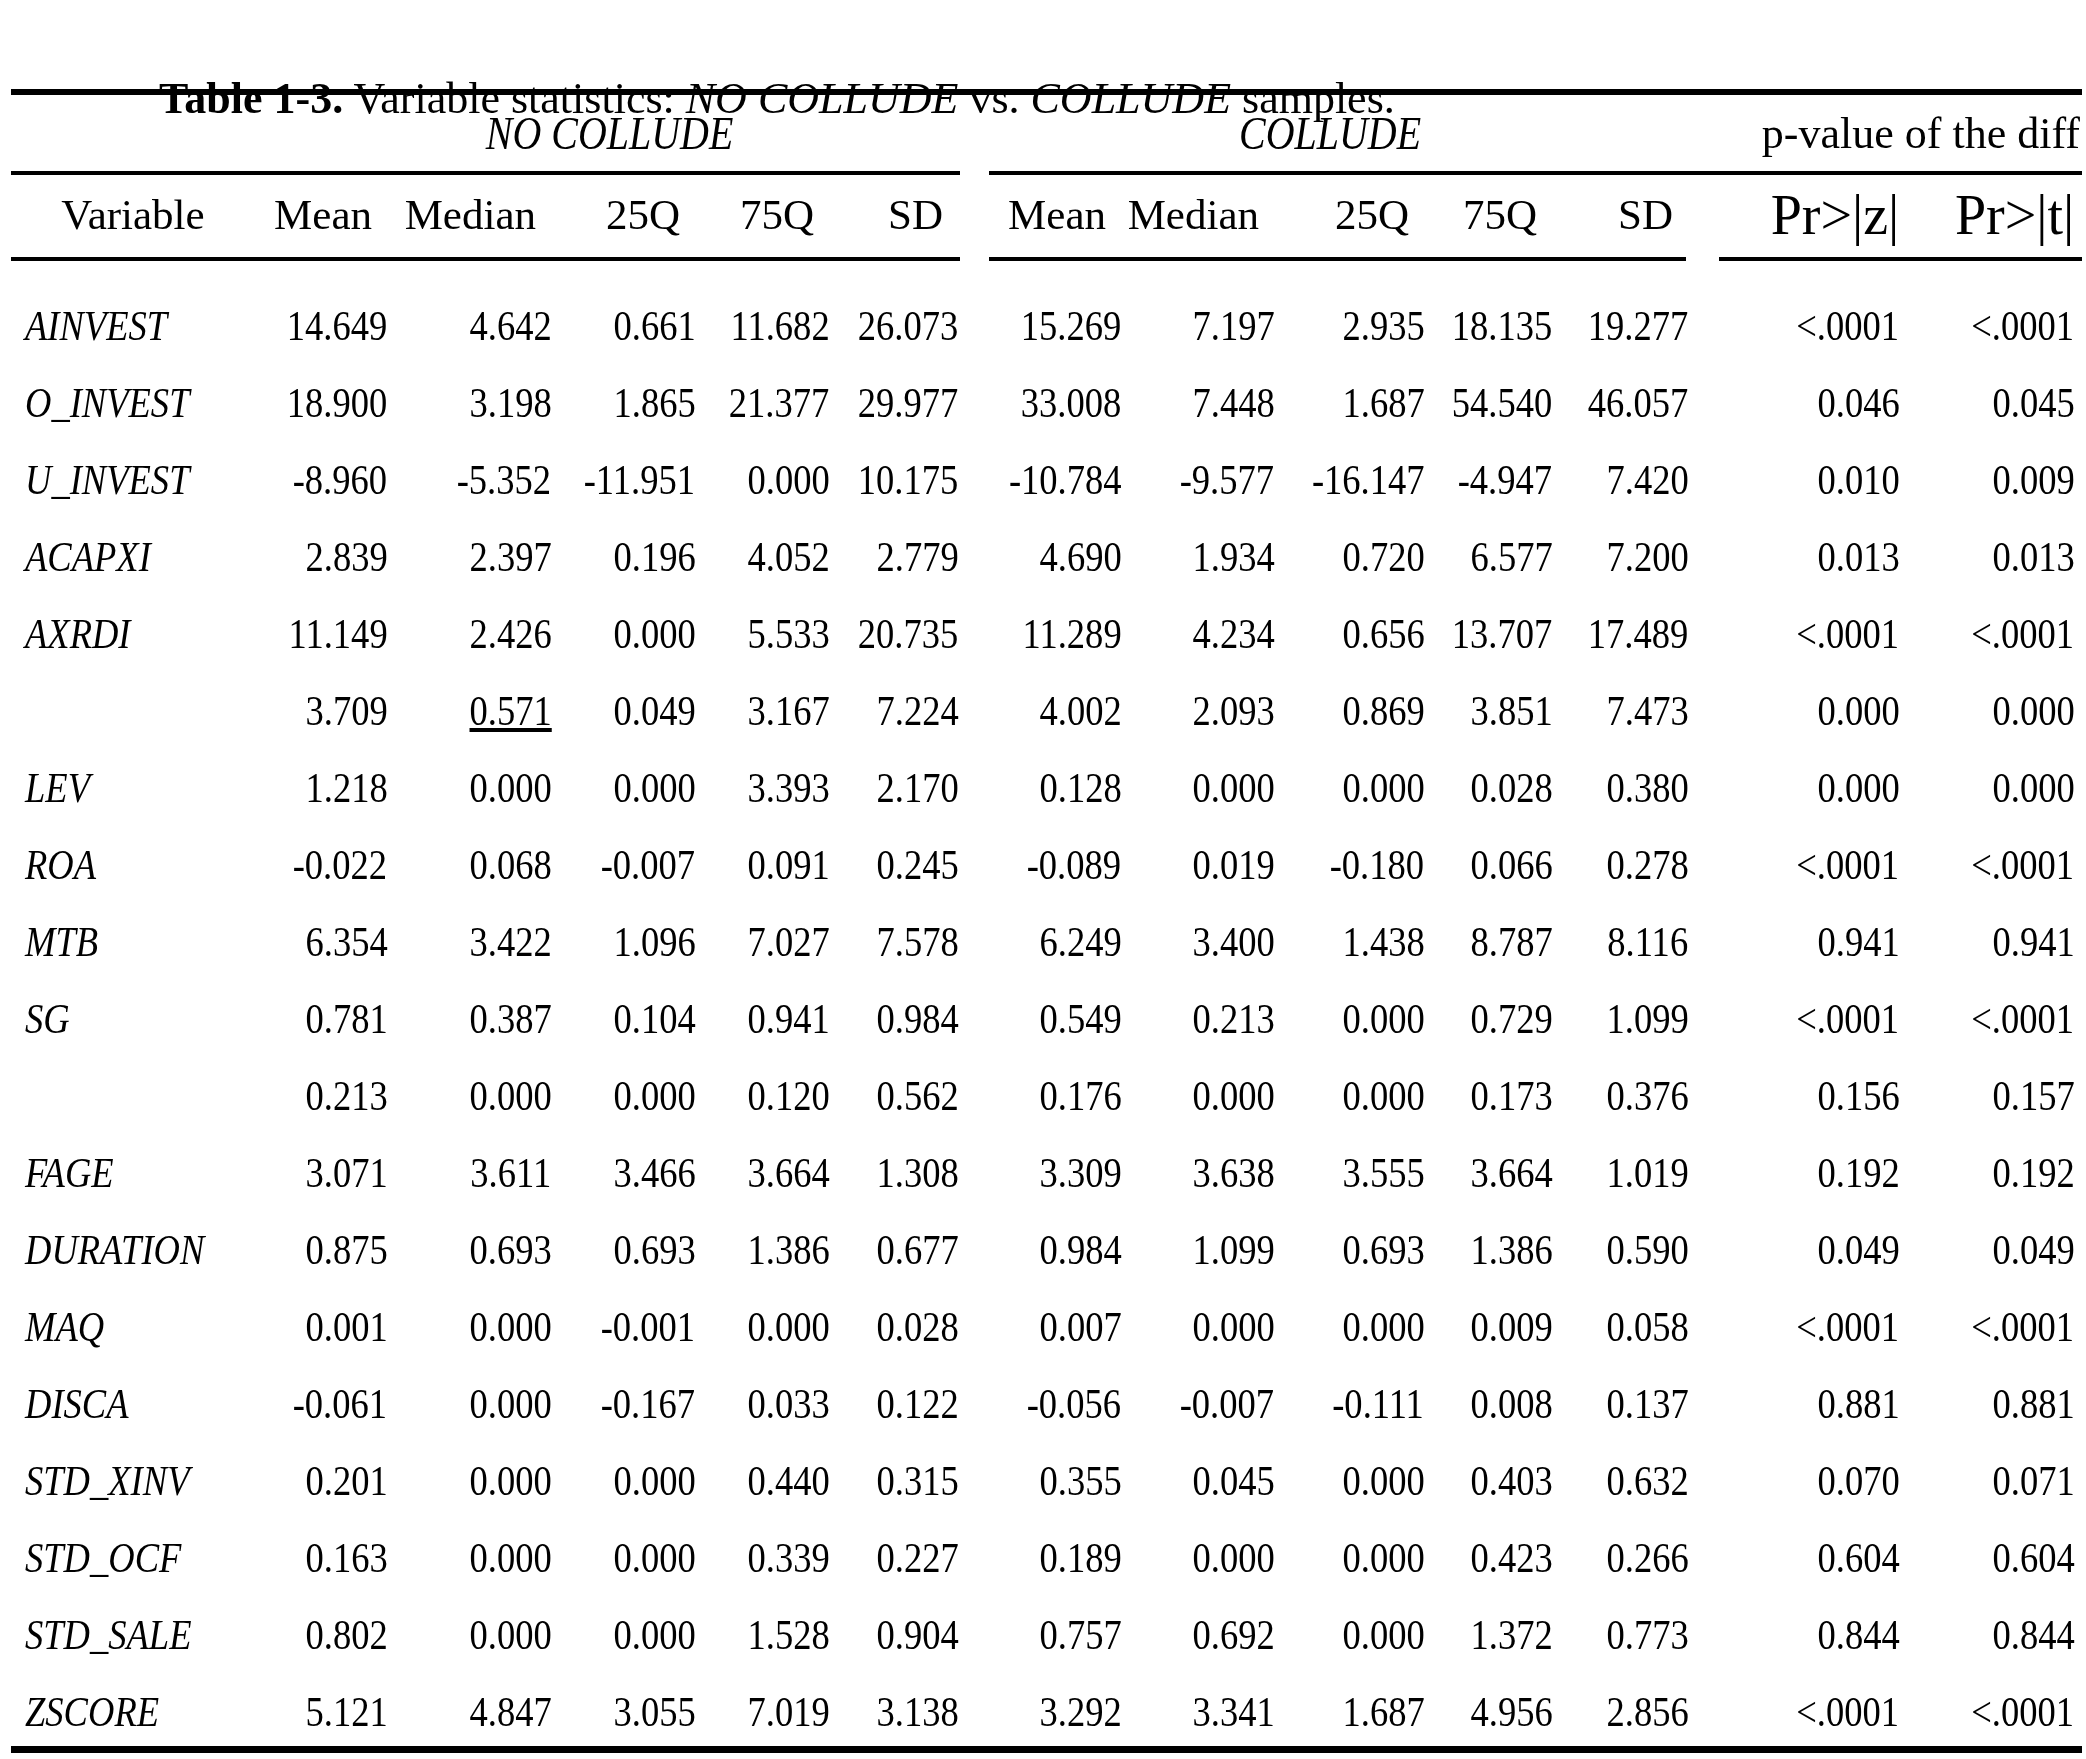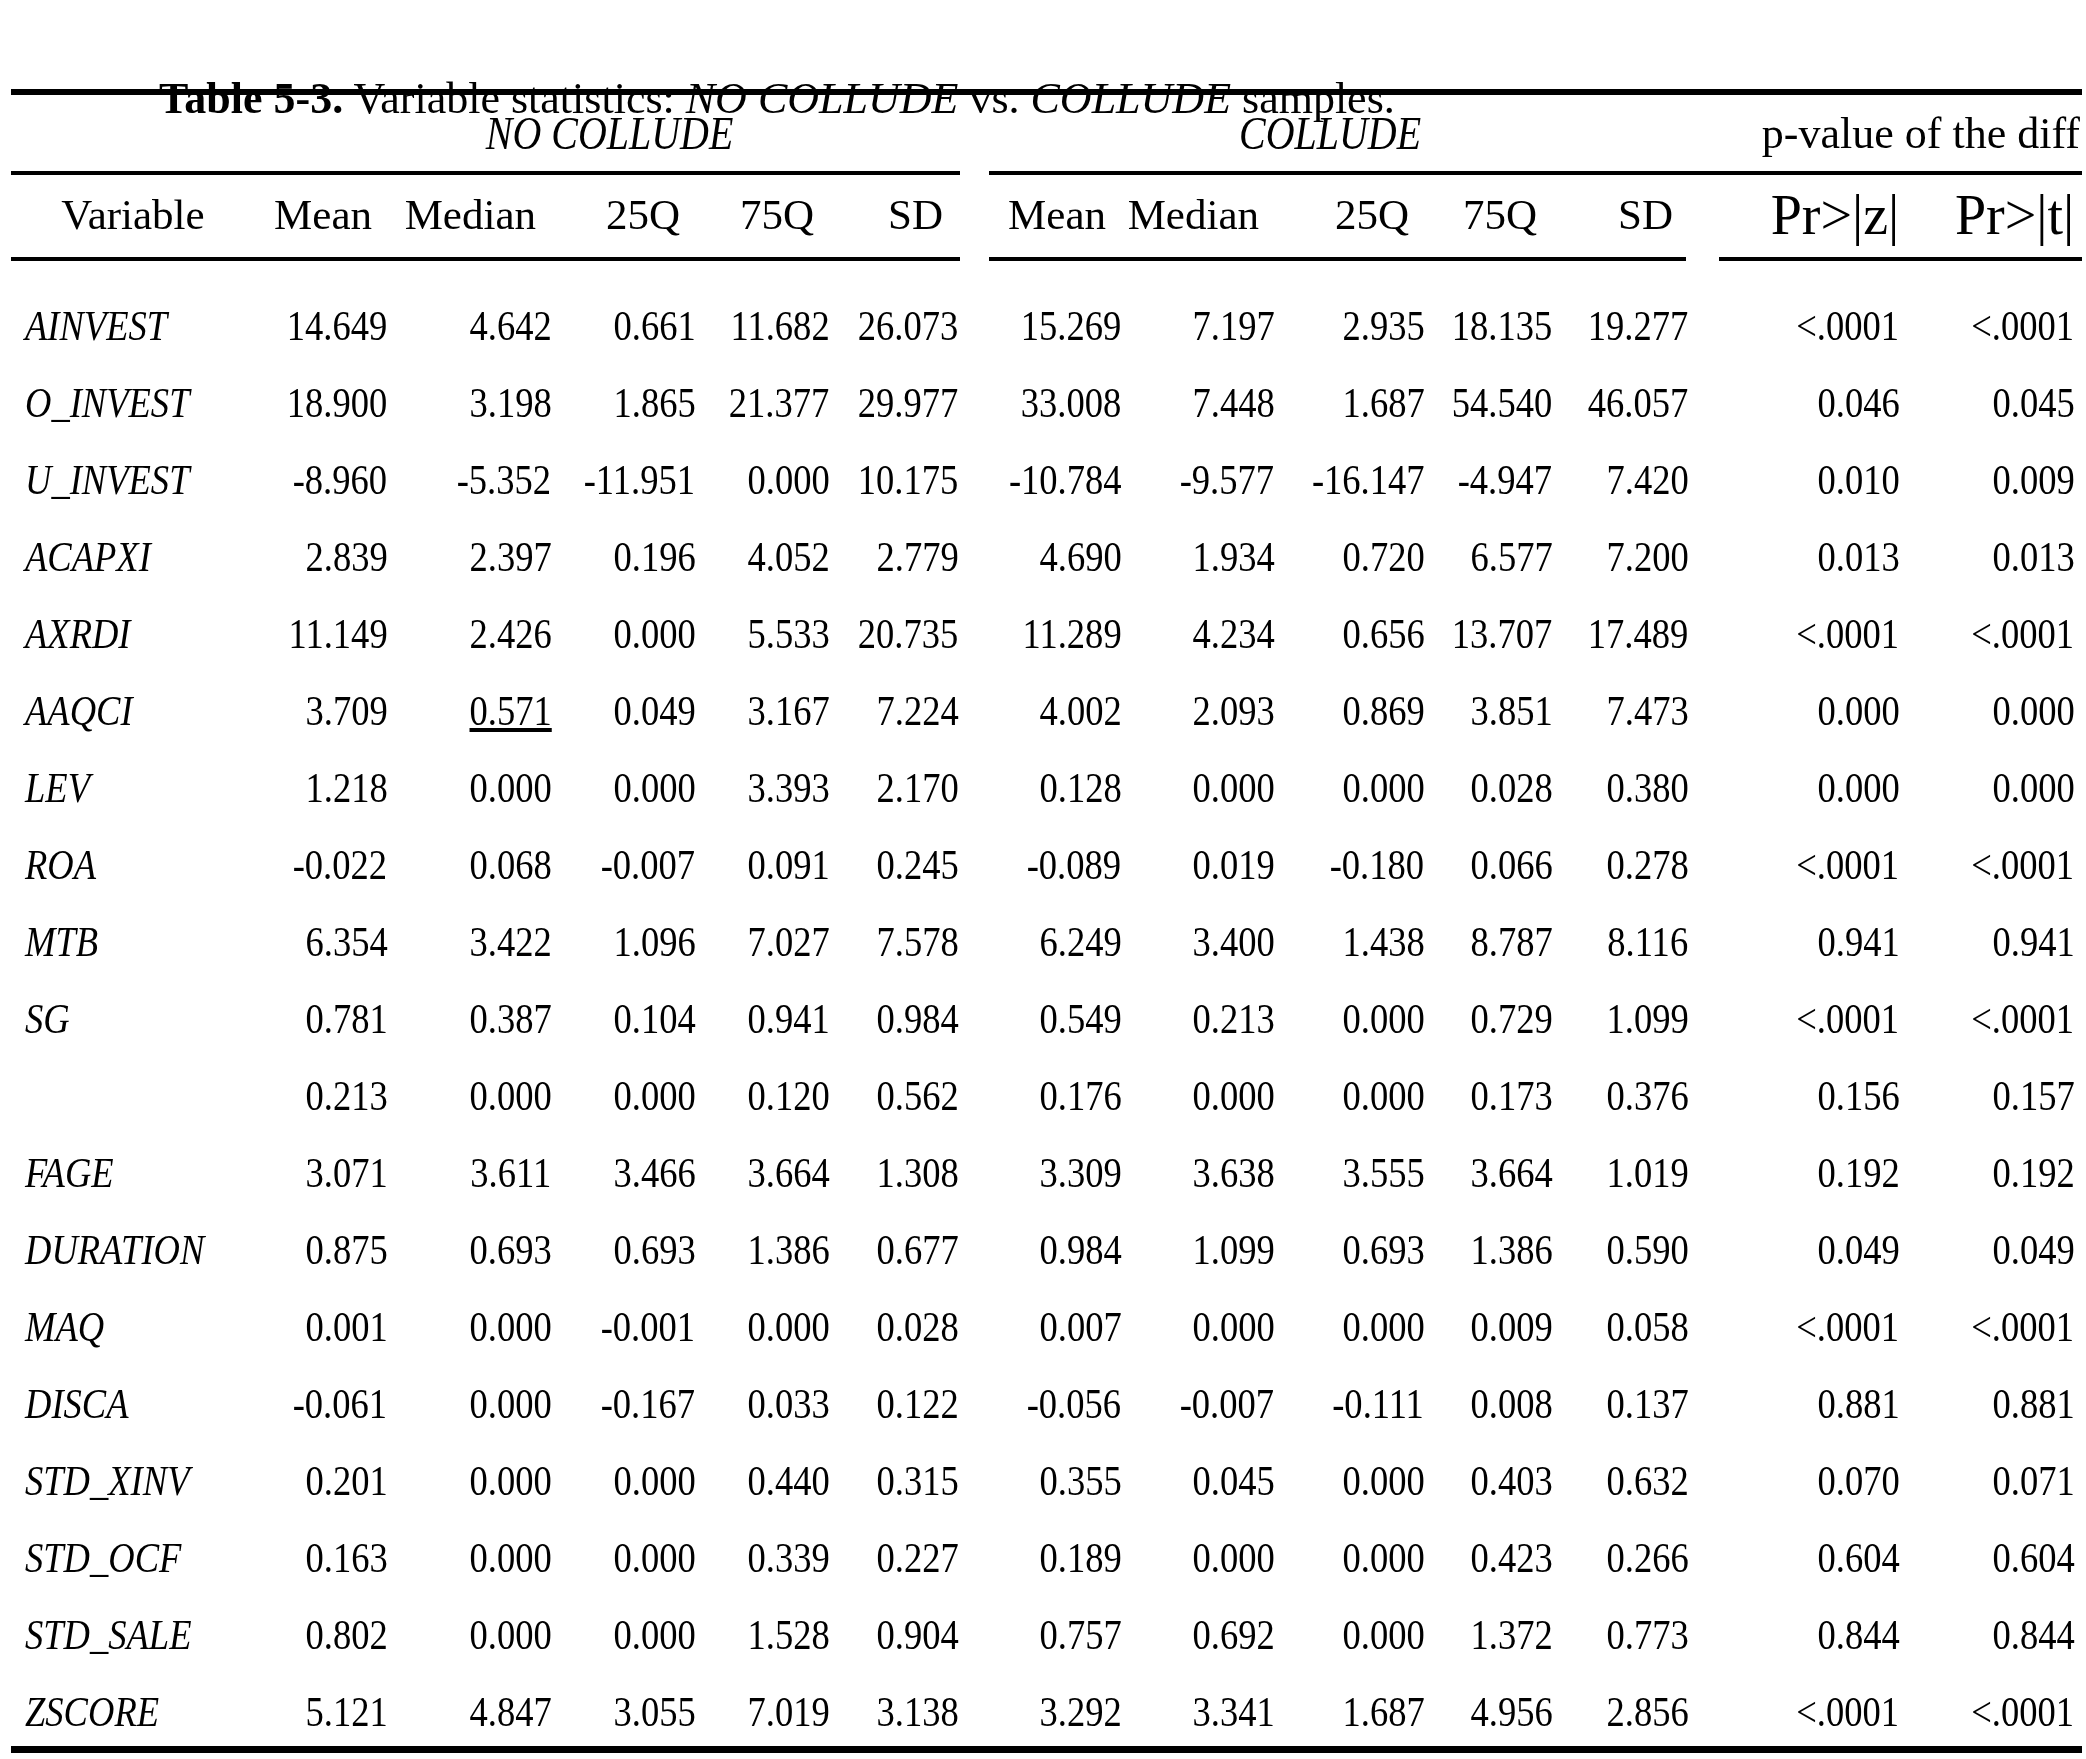--- a/index.html
+++ b/index.html
@@ -36,21 +36,21 @@
   .in{display:inline-block;transform:scaleX(0.85);}
   .num .in{transform-origin:100% 50%;}
   .var .in{transform-origin:0 50%;}
 </style>
 </head>
 <body>
 
 <div class="page">
 
   <div class="title">
-    <span class="b">Table 5-3.</span><span> Variable statistics: </span><span class="i">NO COLLUDE</span><span> vs. </span><span class="i">COLLUDE</span><span> samples.</span>
+    <span class="b">Table 1-3.</span><span> Variable statistics: </span><span class="i">NO COLLUDE</span><span> vs. </span><span class="i">COLLUDE</span><span> samples.</span>
   </div>
 
   <div class="tbl">
 
     <div class="rule" style="top:0;left:0;width:2071px;height:5.6px;"></div>
     <div class="rule" style="top:82px;left:0;width:949px;height:4.4px;"></div>
     <div class="rule" style="top:82px;left:978px;width:1093px;height:4.4px;"></div>
     <div class="rule" style="top:168px;left:0;width:949px;height:4.4px;"></div>
     <div class="rule" style="top:168px;left:978px;width:697px;height:4.4px;"></div>
     <div class="rule" style="top:168px;left:1708px;width:363px;height:4.4px;"></div>
@@ -294,23 +294,20 @@
         </div>
         <div class="cell num" style="grid-area: 8 / 11;">
           <span class="in">17.489</span>
         </div>
         <div class="cell num" style="grid-area: 8 / 12;">
           <span class="in">&lt;.0001</span>
         </div>
         <div class="cell num" style="grid-area: 8 / 13;">
           <span class="in">&lt;.0001</span>
         </div>
-        <div class="cell var" style="grid-area: 9 / 1;">
-          <span class="in">AAQCI</span>
-        </div>
         <div class="cell num" style="grid-area: 9 / 2;">
           <span class="in">3.709</span>
         </div>
         <div class="cell num" style="grid-area: 9 / 3; text-decoration: underline;">
           <span class="in">0.571</span>
         </div>
         <div class="cell num" style="grid-area: 9 / 4;">
           <span class="in">0.049</span>
         </div>
         <div class="cell num" style="grid-area: 9 / 5;">

